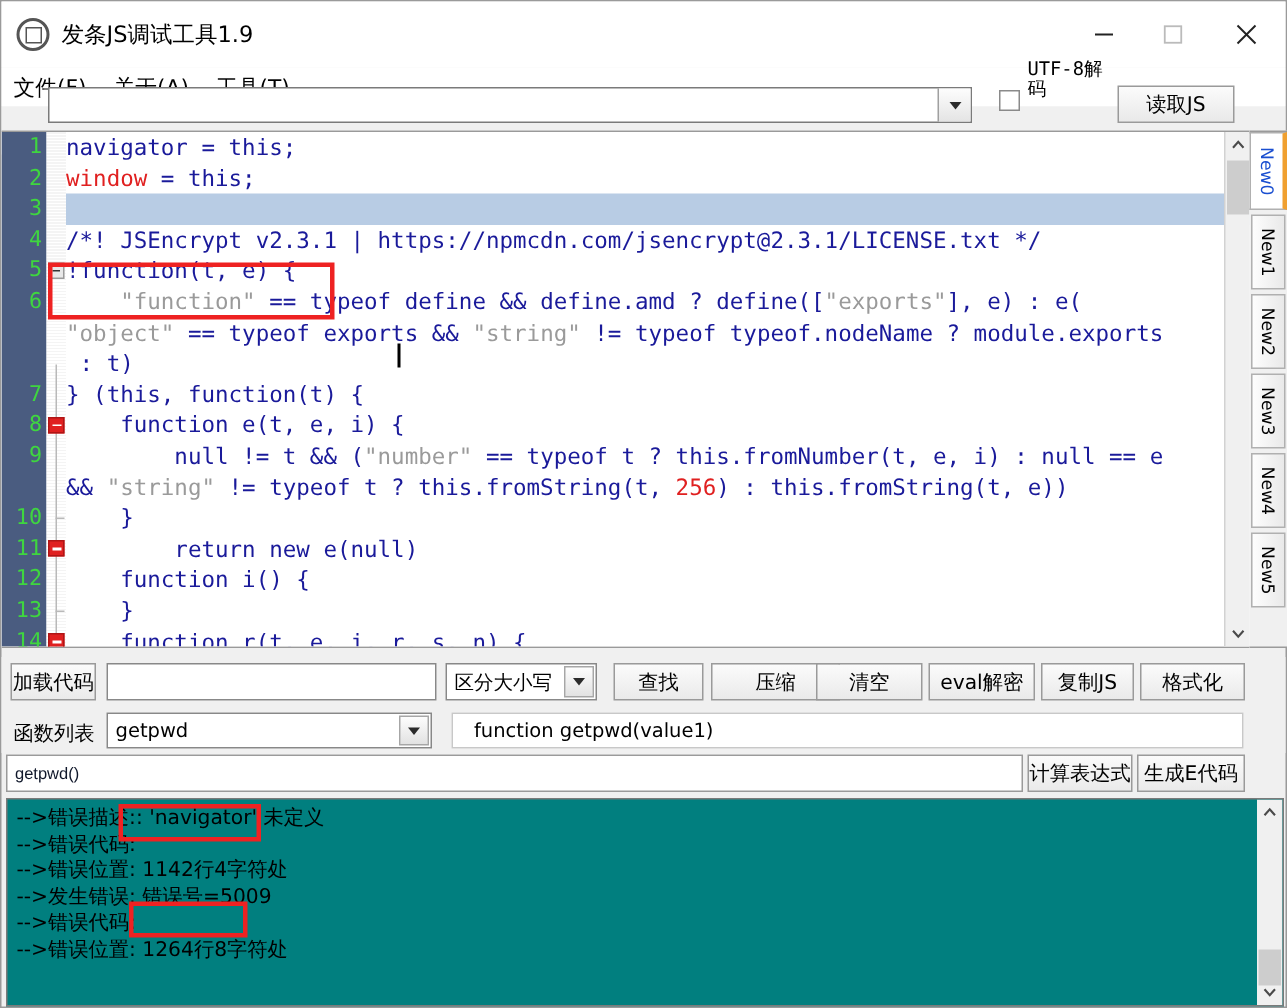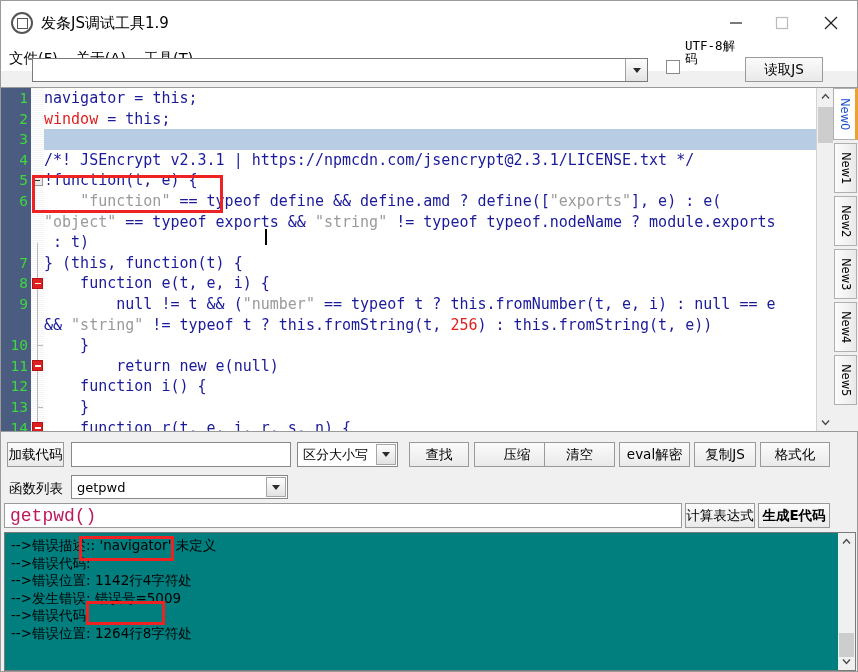--- a/index.html
+++ b/index.html
@@ -253,22 +253,22 @@
     font-family:"DejaVu Sans","Liberation Sans",sans-serif;
   }
 
   
   .exprbox{
     position:absolute;left:3px;top:502px;width:678px;height:25px;
     background:#fff;border:1px solid #9a9a9a;box-sizing:border-box;
     display:flex;align-items:center;
   }
   .exprbox span{
-    padding-left:5px;font-size:18px;color:#be185d;
-    font-family:Liberation Mono, monospace;
+    padding-left:5px;font-size:11px;color:#0f172a;
+    font-family:Liberation Sans, sans-serif;
   }
 
   
   .console{
     position:absolute;left:3px;top:531px;width:852px;height:139px;
     background:#017f7f;border:1px solid #7a7a7a;box-sizing:border-box;
     overflow:hidden;
   }
   .consoleinner{
     position:absolute;left:0;top:0;right:17px;top:0;bottom:0;padding:4px 0 0 6px;
@@ -505,26 +505,29 @@
 
   <div class="funcrow"></div>
 
   <div class="lbl" style="left:8px;top:479px;">函数列表</div>
   <div class="combo" style="left:70px;top:474px;width:217px;height:24px;">
     <div class="cbtext">getpwd</div>
     <div class="cbarrow">
         <div class="tri-down"></div>
       </div>
   </div>
+  <div class="sigbox">
+    <span>function getpwd(value1)</span>
+  </div>
 
   <div class="exprbox">
     <span>getpwd()</span>
   </div>
   <div class="btn" style="left:684px;top:502px;width:70px;height:25px;">计算表达式</div>
-  <div class="btn" style="left:757px;top:502px;width:72px;height:25px;font-weight:bold;">生成E代码</div>
+  <div class="btn" style="left:757px;top:502px;width:72px;height:25px;">生成E代码</div>
 
   <div class="console">
     <div class="consoleinner" id="console-lines">
         <div class="cline">--&gt;错误描述:: 'navigator' 未定义</div>
         <div class="cline">--&gt;错误代码:</div>
         <div class="cline">--&gt;错误位置: 1142行4字符处</div>
         <div class="cline">--&gt;发生错误: 错误号=5009</div>
         <div class="cline">--&gt;错误代码:</div>
         <div class="cline">--&gt;错误位置: 1264行8字符处</div>
       </div>

